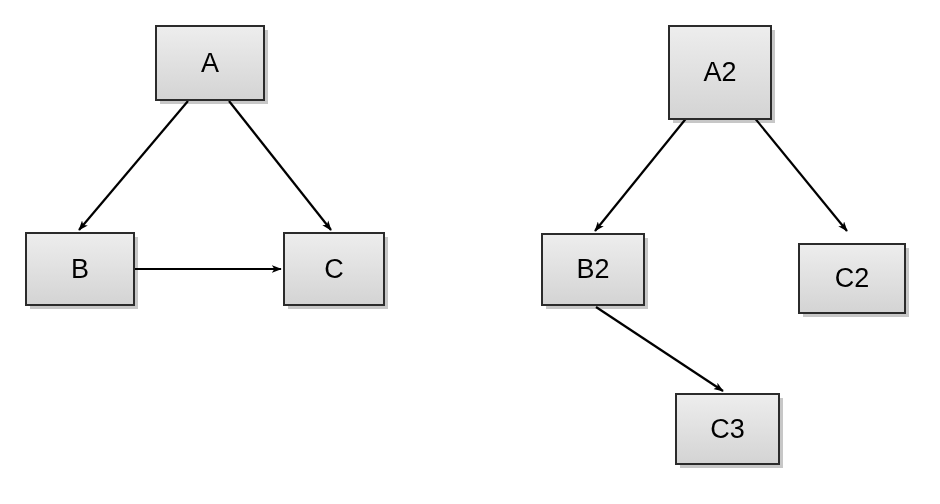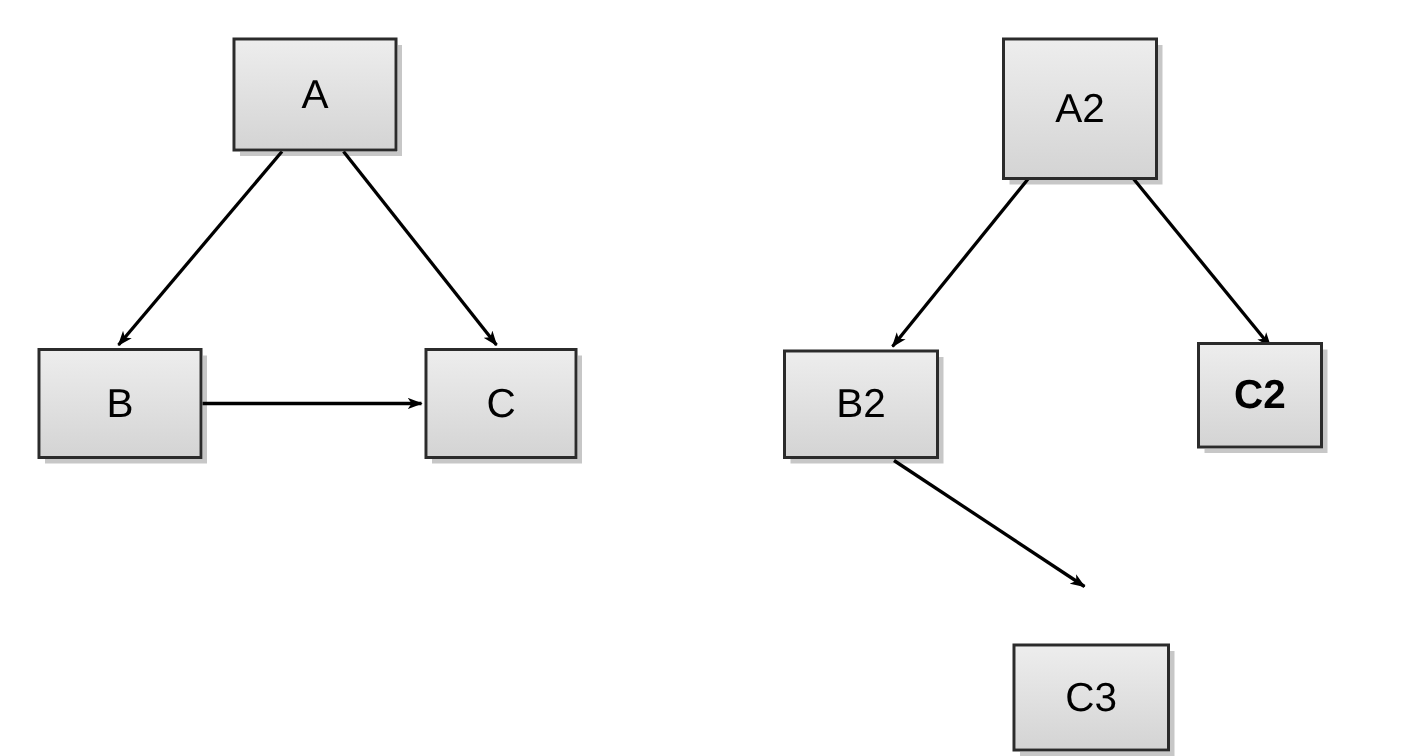--- a/index.html
+++ b/index.html
@@ -78,24 +78,24 @@
         <span class="node-label">B</span>
       </div>
       <div class="node" style="left: 283px; top: 232px; width: 102px; height: 74px;">
         <span class="node-label">C</span>
       </div>
     </div>
   <div id="nodes-right">
       <div class="node" style="left: 668px; top: 25px; width: 104px; height: 95px;">
         <span class="node-label">A2</span>
       </div>
-      <div class="node" style="left: 522px; top: 233px; width: 104px; height: 73px;">
+      <div class="node" style="left: 541px; top: 233px; width: 104px; height: 73px;">
         <span class="node-label">B2</span>
       </div>
-      <div class="node" style="left: 798px; top: 228px; width: 84px; height: 71px; font-weight: bold;">
+      <div class="node" style="left: 798px; top: 243px; width: 108px; height: 71px;">
         <span class="node-label">C2</span>
       </div>
-      <div class="node" style="left: 675px; top: 393px; width: 105px; height: 72px; margin-top: 36px;">
+      <div class="node" style="left: 675px; top: 393px; width: 105px; height: 72px;">
         <span class="node-label">C3</span>
       </div>
     </div>
 
 </div>
 
 </body></html>

